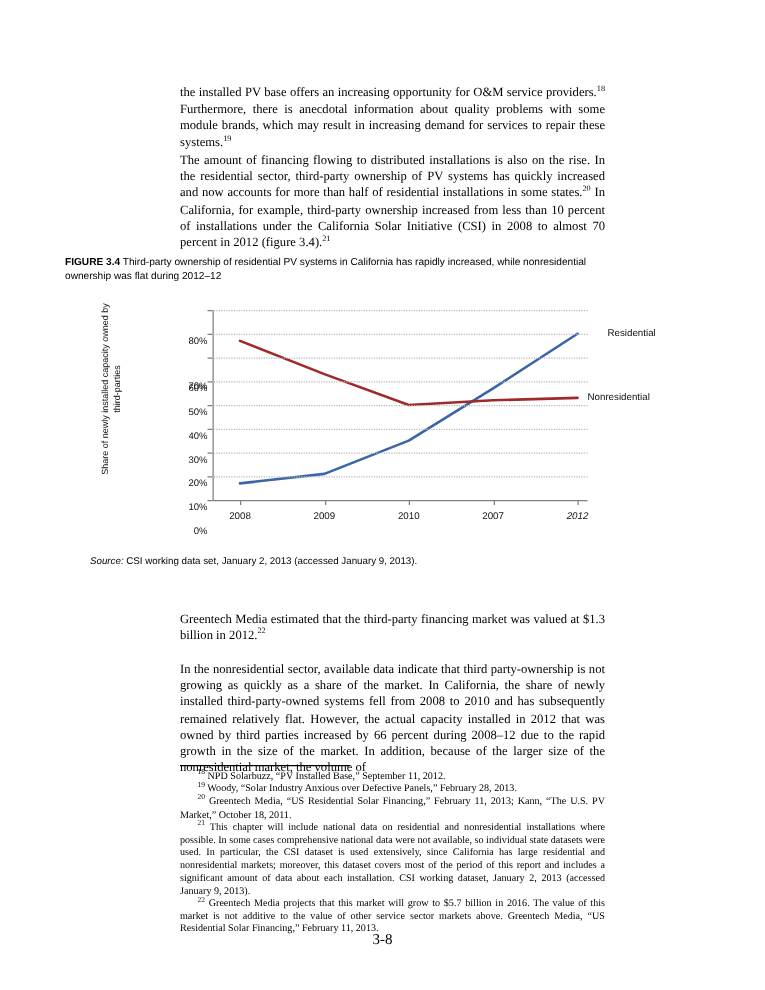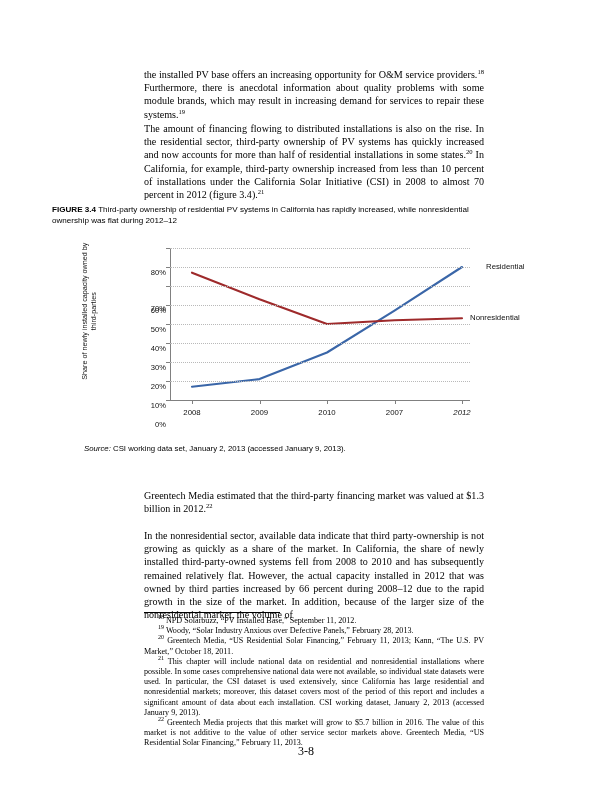--- a/index.html
+++ b/index.html
@@ -149,21 +149,21 @@
   .chart-svg {
     position: absolute;
     left: 0; top: 0;
     width: 300px; height: 152px;
     overflow: visible;
   }
 
   
   .source-note {
     position: absolute;
-    left: 84px;
+    left: 72px;
     top: 444px;
     width: 420px;
     font-family: "Liberation Sans", sans-serif;
     font-size: 7.8px;
     color: #000;
   }
   .source-note i { font-style: italic; }
 
   
   .fn-rule {

